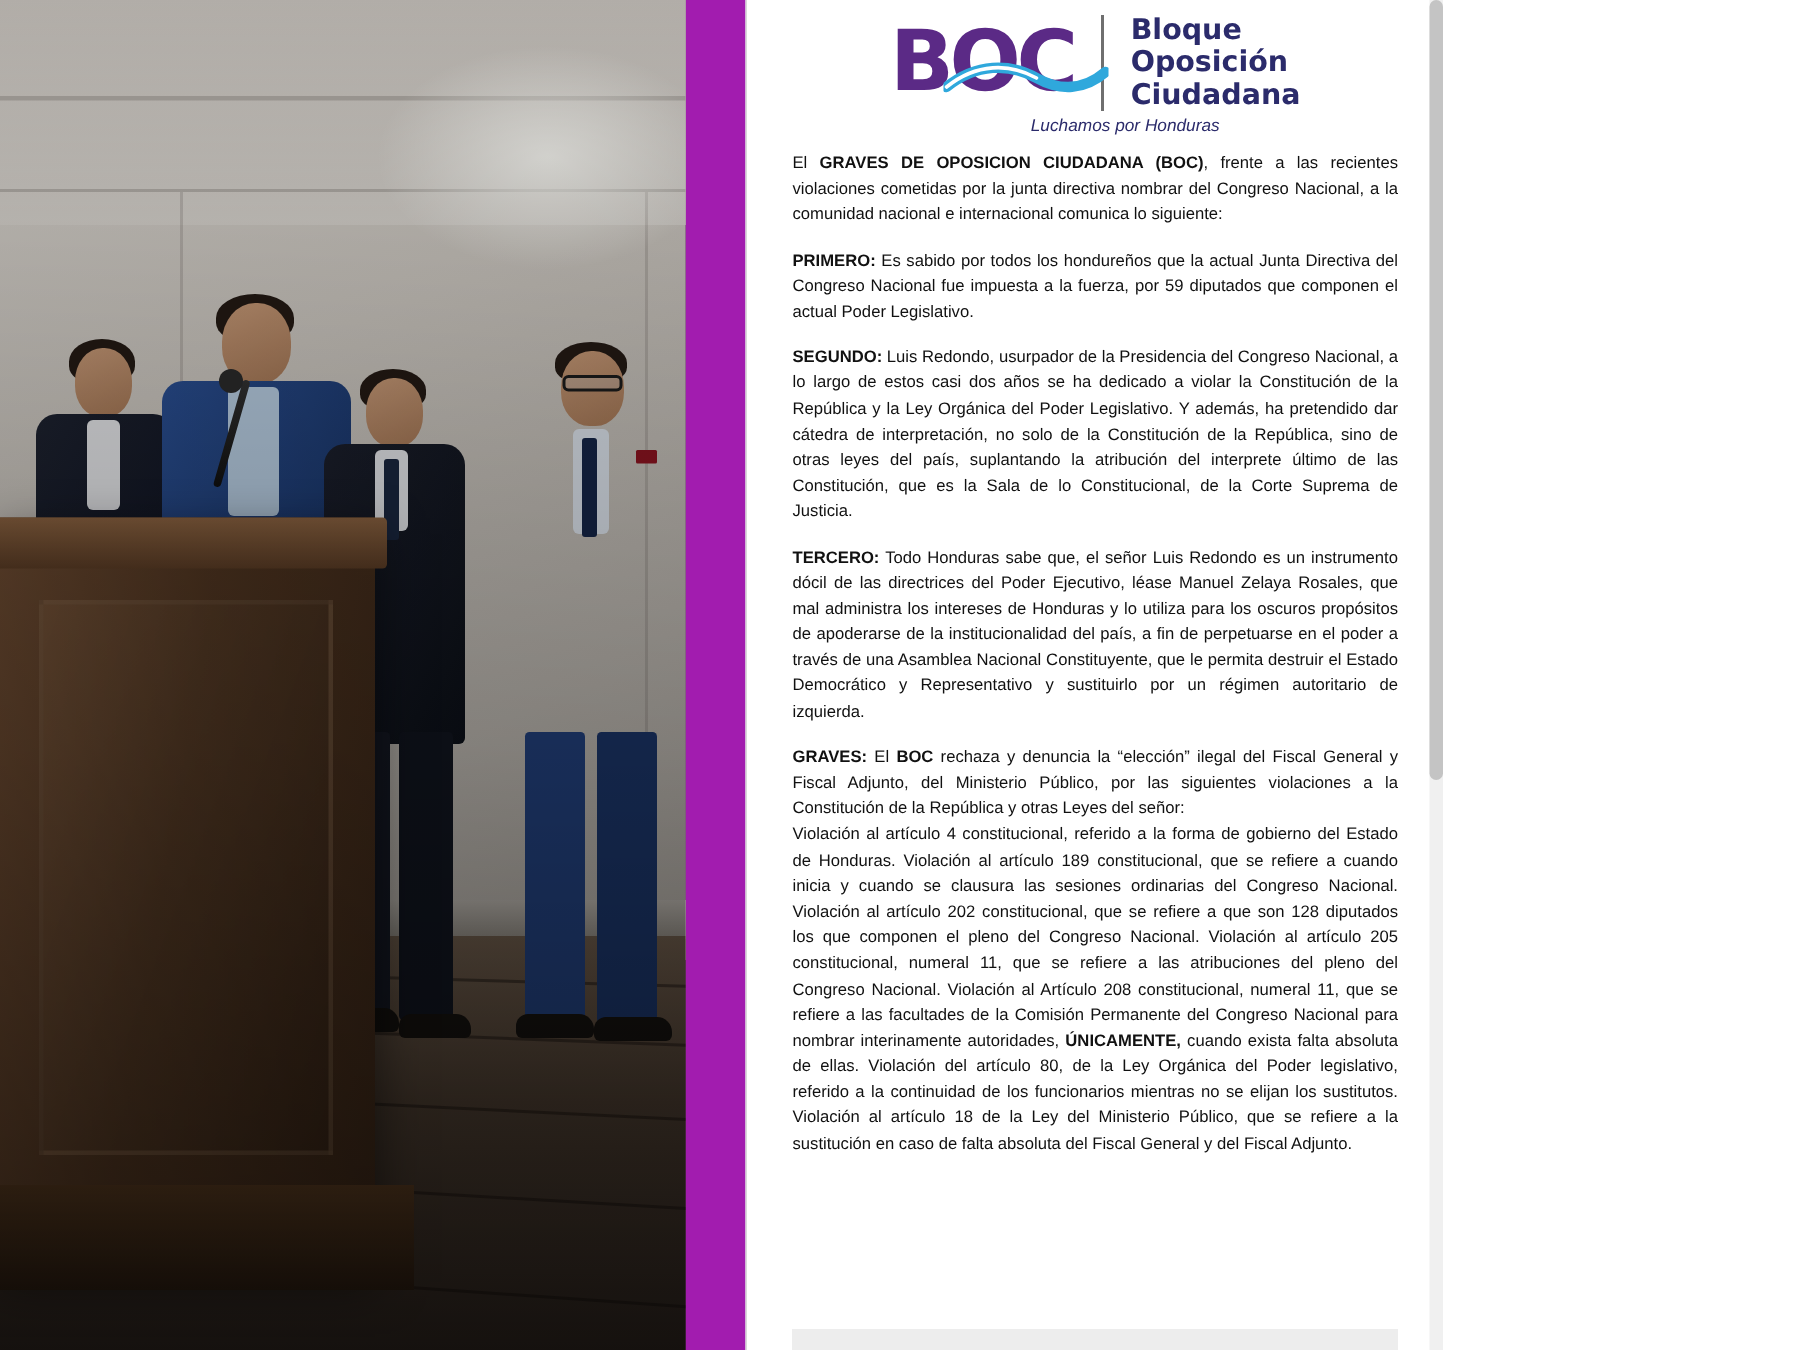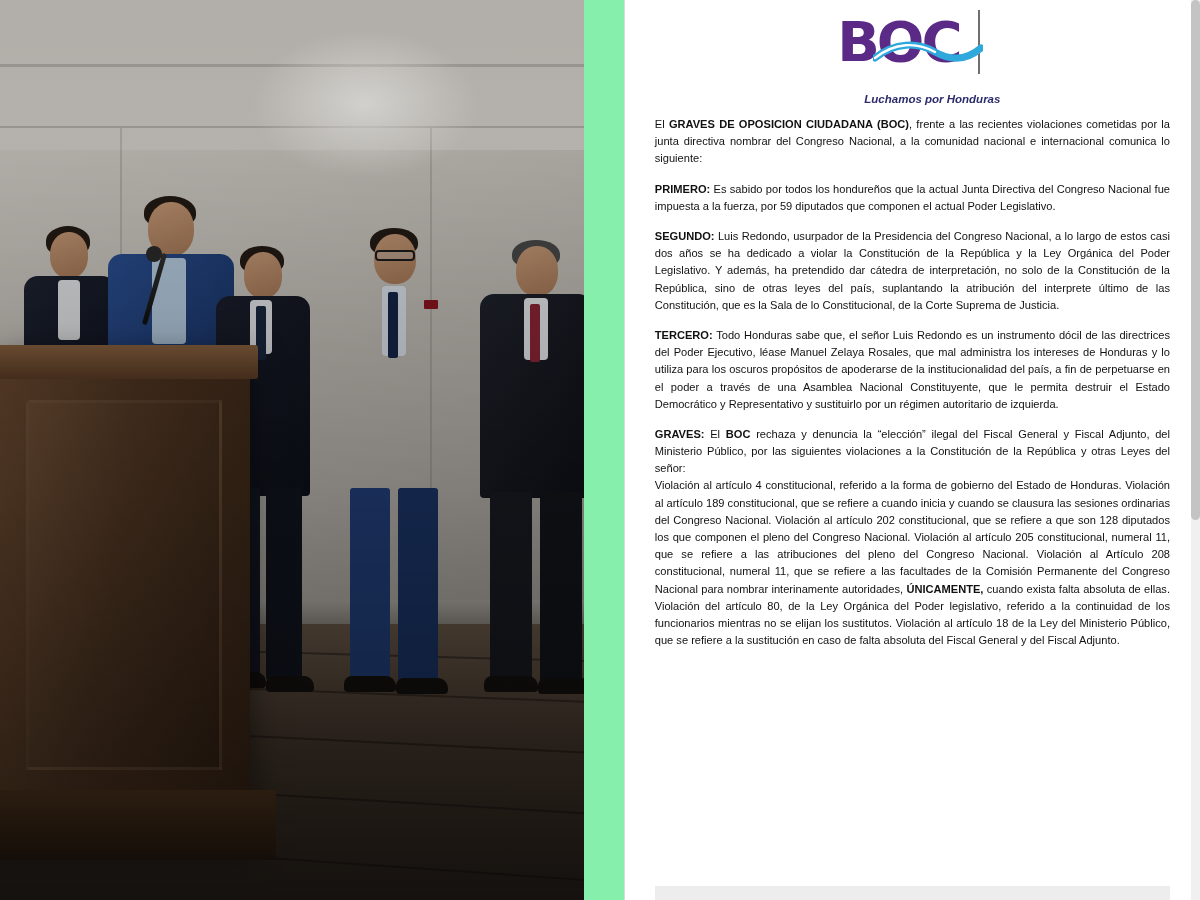--- a/index.html
+++ b/index.html
@@ -5,23 +5,23 @@
   * { box-sizing: border-box; }
   html, body {
     margin: 0; padding: 0;
     width: 1200px; height: 900px;
     background: #ffffff;
     font-family: "Liberation Sans", sans-serif;
     overflow: hidden;
   }
   .page {
     position: relative;
-    width: 1200px; height: 900px;
+    width: 962px; height: 900px;
     display: flex;
-    background: #86efac;
+    background: #a21caf;
     gap: 40px;
   }
 
   
   .photo-pane {
     position: relative;
     width: 605px; height: 900px;
     overflow: hidden;
     background: #141414;
   }
@@ -153,23 +153,23 @@
   .logo-divider {
     width: 2px; height: 64px; background: #6f6f6f; margin: 0 8px;
   }
   .logo-words {
     display: flex; flex-direction: column; justify-content: center;
     font-family: "DejaVu Sans", sans-serif;
     font-size: 19px; font-weight: bold; color: #2b2b6b; line-height: 1.12;
   }
   .logo-tagline {
     text-align: center;
-    font-size: 11.5px; color: #2b2b6b; font-weight: bold;
+    font-size: 11.5px; color: #2b2b6b; font-weight: normal;
     font-style: italic;
-    margin-top: 19px;
+    margin-top: 4px;
     margin-left: 40px;
   }
 
   .doc-title {
     text-align: center;
     font-size: 11.2px;
     font-weight: bold;
     color: #111;
     margin: 26px 4px 18px 4px;
     letter-spacing: 0.05px;
@@ -292,20 +292,25 @@
 
       <div class="logo-row">
         <div class="logo-mark">
           <span class="boc-text">BOC</span>
           <svg class="boc-swoosh" viewBox="0 0 110 26">
             <path d="M2 18 C22 2, 44 2, 62 12 C78 21, 94 20, 108 8" stroke="#2fa8dc" stroke-width="7" fill="none" stroke-linecap="round"></path>
             <path d="M2 18 C22 2, 44 2, 62 12" stroke="#ffffff" stroke-width="2.4" fill="none" stroke-linecap="round"></path>
           </svg>
         </div>
         <div class="logo-divider"></div>
+        <div class="logo-words">
+          <span>Bloque</span>
+          <span>Oposición</span>
+          <span>Ciudadana</span>
+        </div>
       </div>
       <div class="logo-tagline">Luchamos por Honduras</div>
 
 
       <p class="para">
         <span>El </span><b>GRAVES DE OPOSICION CIUDADANA (BOC)</b><span>, frente a las recientes violaciones cometidas por la junta directiva nombrar del Congreso Nacional, a la comunidad nacional e internacional comunica lo siguiente:</span>
       </p>
 
       <p class="para">
         <b class="lead">PRIMERO:</b><span> Es sabido por todos los hondureños que la actual Junta Directiva del Congreso Nacional fue impuesta a la fuerza, por 59 diputados que componen el actual Poder Legislativo.</span>

